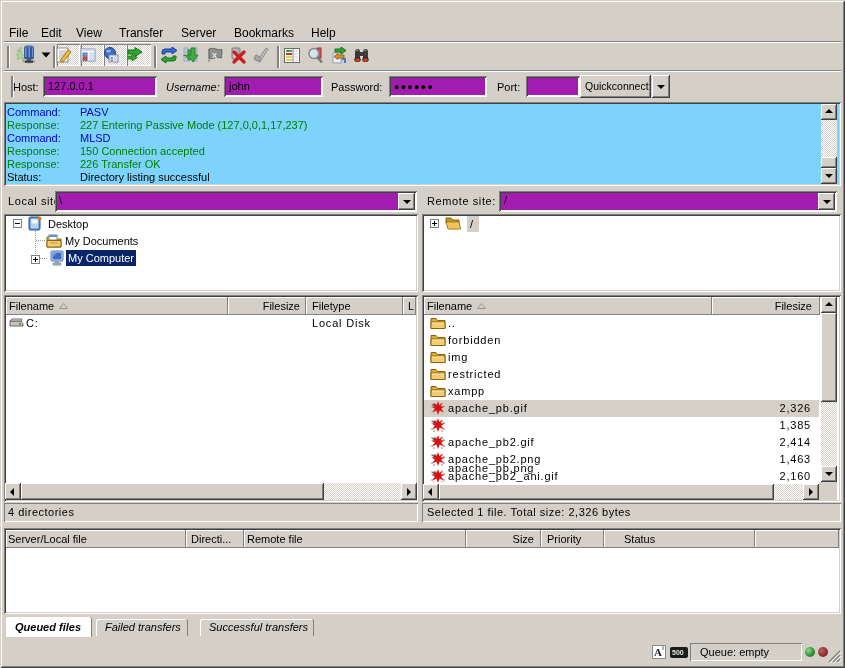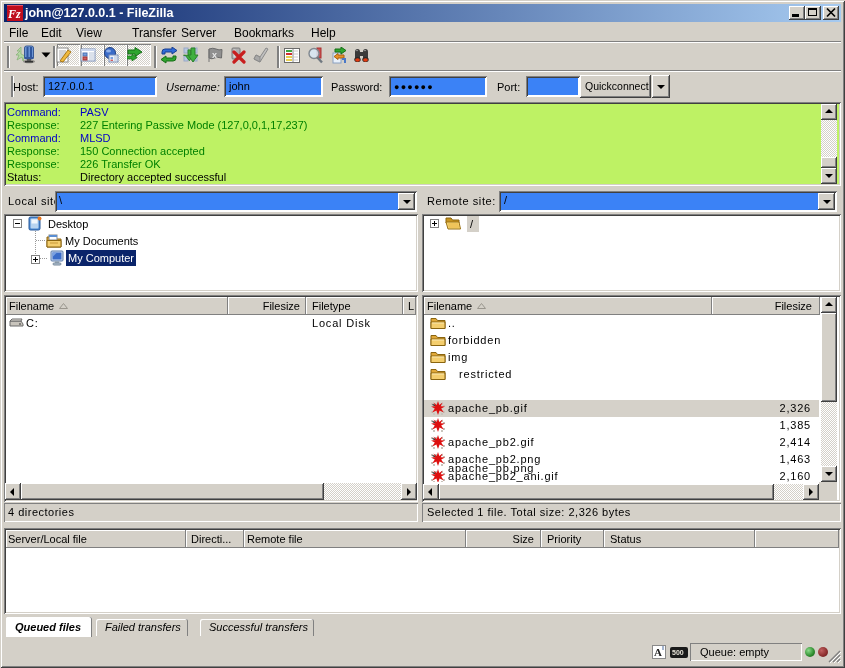--- a/index.html
+++ b/index.html
@@ -22,22 +22,22 @@
   background:linear-gradient(to right,#0A246A,#A6CAF0);
   color:#fff; }
 .tbtn { position:absolute; width:16px; height:14px; top:2px; background:#D4D0C8;
   box-shadow: inset -1px -1px 0 #404040, inset 1px 1px 0 #FFFFFF, inset -2px -2px 0 #808080, inset 2px 2px 0 #D4D0C8; }
 .menubar { left:4px; top:22px; width:837px; height:20px; }
 .menubar span { position:absolute; top:4px; font-size:12px; }
 .toolbar { left:4px; top:43px; width:837px; height:28px; }
 .ticon { position:absolute; top:4px; }
 .qcbar { left:4px; top:72px; width:837px; height:30px; }
 .qcbar .lbl { position:absolute; top:9px; }
-.field { position:absolute; background:#3b82f6; box-shadow: inset 1px 1px 0 #808080, inset -1px -1px 0 #FFFFFF, inset 2px 2px 0 #404040, inset -2px -2px 0 #fff; }
-.log { left:4px; top:102px; width:837px; height:84px; background:#bef264; }
+.field { position:absolute; background:#a21caf; box-shadow: inset 1px 1px 0 #808080, inset -1px -1px 0 #FFFFFF, inset 2px 2px 0 #404040, inset -2px -2px 0 #fff; }
+.log { left:4px; top:102px; width:837px; height:84px; background:#7dd3fc; }
 .logline { position:absolute; left:3px; white-space:pre; }
 .c-cmd { color:#0000C8; }
 .c-rsp { color:#008000; }
 .sitebar { height:22px; }
 .tree { background:#fff; }
 .hdrbtn { position:absolute; top:2px; height:18px; background:#D4D0C8;
   box-shadow: inset -1px -1px 0 #808080, inset 1px 1px 0 #FFFFFF; }
 .hdrbtn span { position:absolute; top:3px; }
 .row { position:absolute; height:17px; }
 .row span { letter-spacing:0.8px; }
@@ -53,45 +53,26 @@
 .dot-h { position:absolute; height:1px; background-image:linear-gradient(90deg,#9A9A9A 50%, transparent 50%); background-size:2px 1px; }
 .ebox { position:absolute; width:9px; height:9px; background:#fff; border:1px solid #808080; }
 .ebox i { position:absolute; left:1px; top:3px; width:5px; height:1px; background:#000; }
 .ebox.plus b { position:absolute; left:3px; top:1px; width:1px; height:5px; background:#000; }
 .led { position:absolute; width:10px; height:10px; border-radius:50%; }
 </style>
 </head>
 <body>
 <div id="win">
 
-  <div class="abs titlebar">
-    <svg class="abs" style="left:3px;top:1px;" width="16" height="16" viewBox="0 0 16 16">
-      <rect x="0" y="0" width="16" height="16" fill="#BF0D1D"></rect>
-      <rect x="0" y="0" width="16" height="1" fill="#E8566A"></rect>
-      <text x="1" y="12.5" font-size="12" font-style="italic" font-weight="bold" fill="#fff" font-family="Liberation Serif, serif">Fz</text>
-    </svg>
-    <div class="abs" style="left:21px;top:1.5px;font-weight:bold;font-size:12.5px;">john@127.0.0.1 - FileZilla</div>
-    <div class="tbtn" style="left:785px;">
-        <div class="abs" style="left:3px;top:8px;width:7px;height:3px;background:#000;"></div>
-      </div>
-    <div class="tbtn" style="left:801px;">
-        <div class="abs" style="left:3px;top:2px;width:9px;height:8px;border:1px solid #000;border-top-width:2px;"></div>
-      </div>
-    <div class="tbtn" style="left:819px;">
-        <svg class="abs" style="left:3px;top:1px;" width="10" height="11" viewBox="0 0 10 11">
-          <path d="M1 1.5 L9 9.5 M9 1.5 L1 9.5" stroke="#000" stroke-width="1.7"></path>
-        </svg>
-      </div>
-  </div>
 
   <div class="abs menubar">
     <span style="left:5px;">File</span>
       <span style="left:37px;">Edit</span>
       <span style="left:72px;">View</span>
-      <span style="left:128px;">Transfer</span>
+      <span style="left:115px;">Transfer</span>
       <span style="left:177px;">Server</span>
       <span style="left:230px;">Bookmarks</span>
       <span style="left:307px;">Help</span>
     <div class="groove-h" style="left:0;top:19px;width:837px;"></div>
   </div>
 
   <div class="abs toolbar">
     <div class="groove-v" style="left:3px;top:3px;height:22px;"></div>
 
     <svg class="ticon" style="left:10px;top:2px;" width="22" height="20" viewBox="0 0 22 20">
@@ -249,21 +230,21 @@
         <div class="arrow" style="left:5px;top:10px;border-left:4px solid transparent;border-right:4px solid transparent;border-top:4px solid #000;"></div>
       </div>
   </div>
 
   <div class="abs log sunken">
     <div class="logline c-cmd" style="top:4px;">Command:<span class="abs" style="left:73px;">PASV</span></div>
     <div class="logline c-rsp" style="top:17px;">Response:<span class="abs" style="left:73px;">227 Entering Passive Mode (127,0,0,1,17,237)</span></div>
     <div class="logline c-cmd" style="top:30px;">Command:<span class="abs" style="left:73px;">MLSD</span></div>
     <div class="logline c-rsp" style="top:43px;">Response:<span class="abs" style="left:73px;">150 Connection accepted</span></div>
     <div class="logline c-rsp" style="top:56px;">Response:<span class="abs" style="left:73px;">226 Transfer OK</span></div>
-    <div class="logline" style="top:69px;">Status:<span class="abs" style="left:73px;">Directory accepted successful</span></div>
+    <div class="logline" style="top:69px;">Status:<span class="abs" style="left:73px;">Directory listing successful</span></div>
     <div class="abs dither" style="left:817px;top:2px;width:16px;height:80px;"></div>
     <div class="sb-btn" style="left:817px;top:2px;width:16px;height:16px;">
         <div class="arrow" style="left:4px;top:5px;border-left:4px solid transparent;border-right:4px solid transparent;border-bottom:4px solid #000;"></div>
       </div>
     <div class="sb-thumb" style="left:817px;top:55px;width:16px;height:11px;"></div>
     <div class="sb-btn" style="left:817px;top:66px;width:16px;height:16px;">
         <div class="arrow" style="left:4px;top:6px;border-left:4px solid transparent;border-right:4px solid transparent;border-top:4px solid #000;"></div>
       </div>
   </div>
 
@@ -428,21 +409,27 @@
     <div class="row" style="left:2px;top:54px;width:395px;">
       <svg class="abs" style="left:6px;top:0px;" width="16" height="16">
           <use href="#folder"></use>
         </svg>
       <span class="abs" style="left:24px;top:2px;">img</span>
     </div>
     <div class="row" style="left:2px;top:71px;width:395px;">
       <svg class="abs" style="left:6px;top:0px;" width="16" height="16">
           <use href="#folder"></use>
         </svg>
-      <span class="abs" style="left:35px;top:2px;">restricted</span>
+      <span class="abs" style="left:24px;top:2px;">restricted</span>
+    </div>
+    <div class="row" style="left:2px;top:88px;width:395px;">
+      <svg class="abs" style="left:6px;top:0px;" width="16" height="16">
+          <use href="#folder"></use>
+        </svg>
+      <span class="abs" style="left:24px;top:2px;">xampp</span>
     </div>
     <div class="row" style="left:2px;top:105px;width:395px;background:#D5D1C9;">
       <svg class="abs" style="left:6px;top:0px;" width="16" height="16">
           <use href="#apache"></use>
         </svg>
       <span class="abs" style="left:24px;top:2px;">apache_pb.gif</span>
       <span class="abs" style="right:8px;top:2px;text-align:right;">2,326</span>
     </div>
     <div class="row" style="left:2px;top:122px;width:395px;">
       <svg class="abs" style="left:6px;top:0px;" width="16" height="16">
@@ -506,21 +493,21 @@
     <div class="hdrbtn" style="left:240px;width:222px;">
         <span style="left:3px;">Remote file</span>
       </div>
     <div class="hdrbtn" style="left:462px;width:75px;padding-left:24px;">
         <span style="right:7px;">Size</span>
       </div>
     <div class="hdrbtn" style="left:537px;width:63px;">
         <span style="left:6px;">Priority</span>
       </div>
     <div class="hdrbtn" style="left:600px;width:151px;">
-        <span style="left:6px;">Status</span>
+        <span style="left:20px;">Status</span>
       </div>
     <div class="hdrbtn" style="left:751px;width:84px;"></div>
   </div>
 
   <div class="abs" style="left:4px;top:617px;width:837px;height:21px;font-style:italic;">
     <div class="tab" style="left:2px;top:0px;width:86px;height:20px;background:#fff;z-index:2;">
         <span class="abs" style="left:9px;top:4px;font-weight:bold;">Queued files</span>
       </div>
     <div class="tab" style="left:92px;top:2px;width:92px;height:17px;">
         <span class="abs" style="left:9px;top:2px;">Failed transfers</span>

